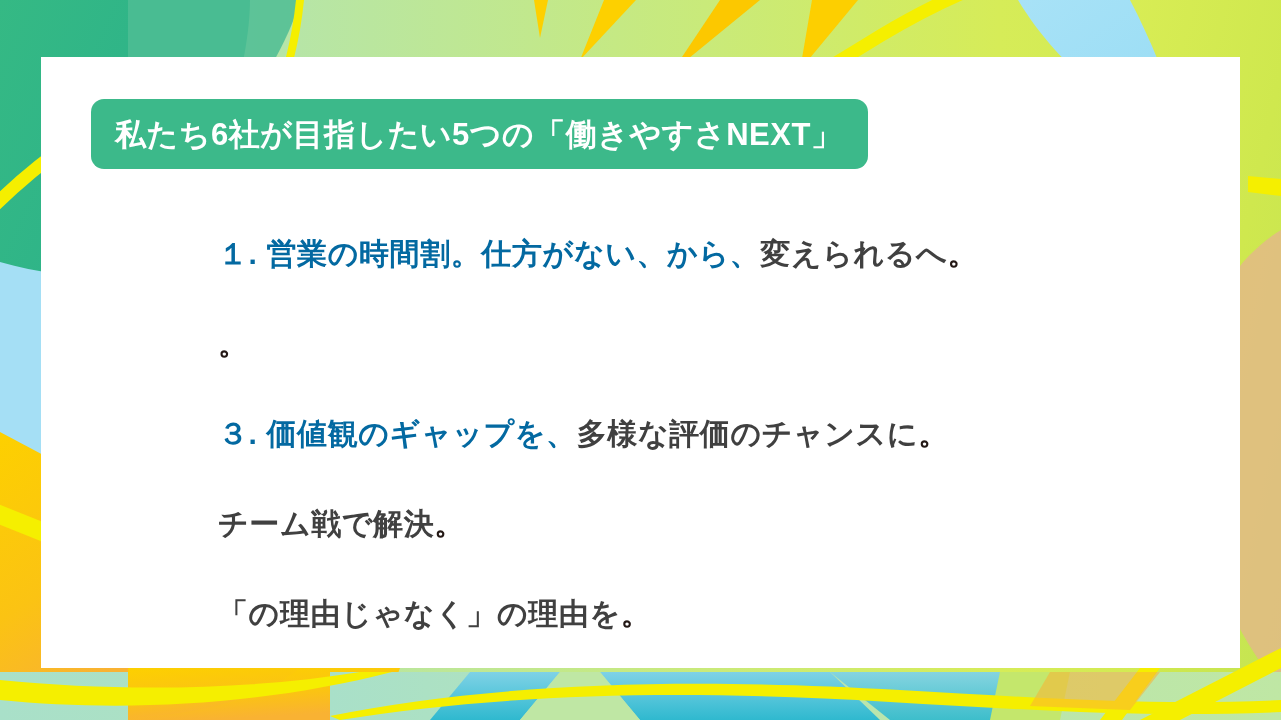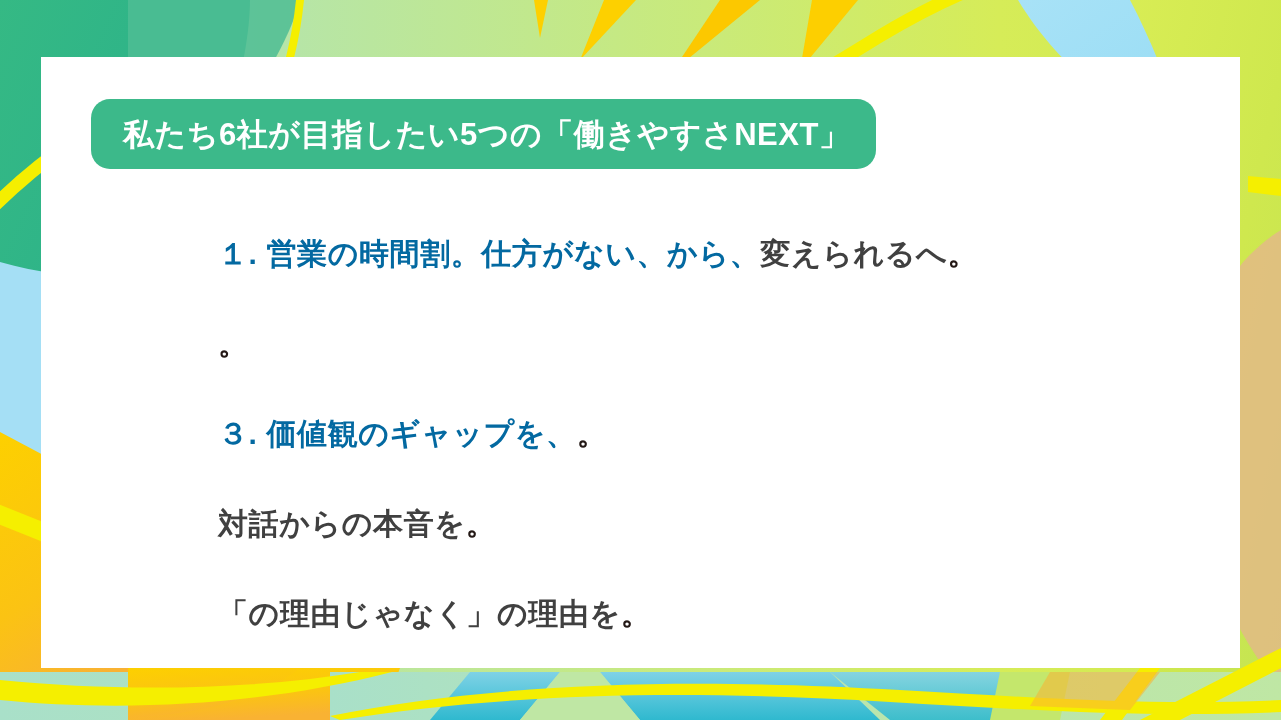--- a/index.html
+++ b/index.html
@@ -41,24 +41,24 @@
     z-index: 5;
   }
 
   
   #title-banner {
     position: absolute;
     left: 50px;
     top: 42px;
     height: 70px;
     box-sizing: border-box;
-    padding: 0 26px 0 32px;
+    padding: 0 26px 0 24px;
     display: flex;
     align-items: center;
-    border-radius: 19px;
+    border-radius: 13px;
     background: #3cb98a;
   }
   #title-text {
     color: #ffffff;
     font-size: 31px;
     font-weight: 700;
     letter-spacing: 0.5px;
     white-space: nowrap;
     line-height: 1;
   }
@@ -204,25 +204,26 @@
         <span class="seg-accent">変えられるへ</span>
         <span class="seg-tail">。</span>
       </div>
 
       <div class="list-item">
         <span class="seg-tail">。</span>
       </div>
 
       <div class="list-item">
         <span class="seg-plain">３. 価値観のギャップを、</span>
-        <span class="seg-tail">。</span>
-      </div>
-
-      <div class="list-item">
-        <span class="seg-accent">対話からの本音を</span>
+        <span class="seg-accent">多様な評価のチャンスに</span>
+        <span class="seg-tail">。</span>
+      </div>
+
+      <div class="list-item">
+        <span class="seg-accent">チーム戦で解決</span>
         <span class="seg-tail">。</span>
       </div>
 
       <div class="list-item">
         <span class="seg-accent">「の理由じゃなく」の理由を</span>
         <span class="seg-tail">。</span>
       </div>
 
     </div>
   </div>

